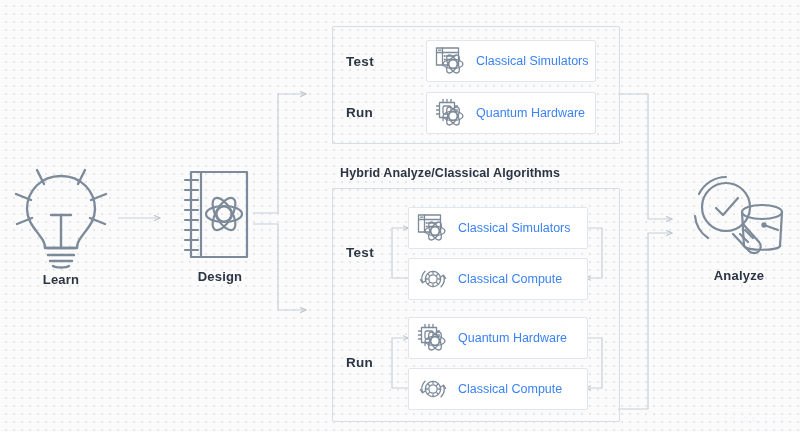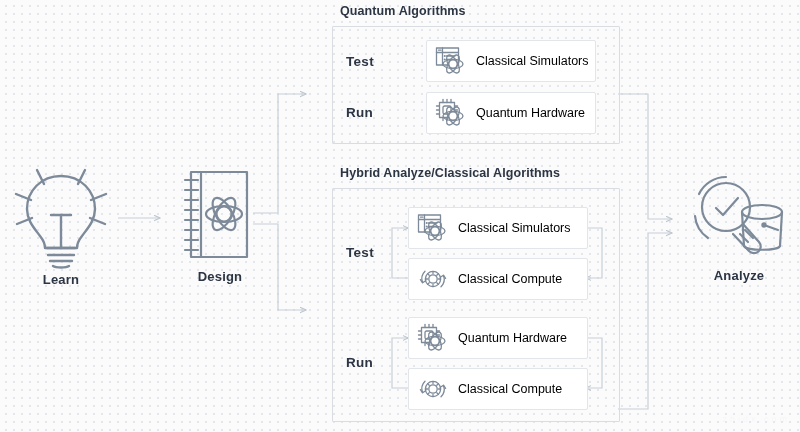--- a/index.html
+++ b/index.html
@@ -50,21 +50,21 @@
   .card{
     position:absolute;
     border:1px solid #e2e5e9;
     background:#ffffff;
     border-radius:2px;
     display:flex;align-items:center;
     box-sizing:border-box;
   }
   .card .card-icon{flex:0 0 auto;margin-left:8px;display:block;}
   .card .card-label{
-    font-size:12.5px;color:#000000;font-weight:normal;
+    font-size:12.5px;color:#3b82f6;font-weight:normal;
     margin-left:7px;white-space:nowrap;
   }
 
   
   #watermark{
     position:absolute;right:10px;bottom:8px;
     opacity:.5;pointer-events:none;
     text-align:center;
   }
   #watermark .wm-cn{
@@ -181,21 +181,20 @@
           <ellipse cx="49" cy="49" rx="18" ry="8"></ellipse>
           <ellipse cx="49" cy="49" rx="18" ry="8" transform="rotate(60 49 49)"></ellipse>
           <ellipse cx="49" cy="49" rx="18" ry="8" transform="rotate(120 49 49)"></ellipse>
         </g>
       </svg>
     </span>
     <div class="stage-label">Design</div>
   </div>
 
   <div class="group" style="left:330px;top:4px;width:290px;height:140px;">
-    <div class="group-title">Quantum Algorithms</div>
     <div class="group-box" style="left:2px;top:22px;width:286px;height:116px;"></div>
 
     <span class="rail-label" style="left:16px;top:50px;">Test</span>
     <span class="rail-label" style="left:16px;top:101px;">Run</span>
 
     <div class="card" style="left:96px;top:36px;width:170px;height:42px;">
       <span class="card-icon">
         <svg width="34" height="30" viewBox="0 0 34 30">
           <g fill="none" stroke="#7d8a99" stroke-width="1.3" stroke-linecap="round" stroke-linejoin="round">
             <rect x="1.5" y="2" width="22" height="17"></rect>

